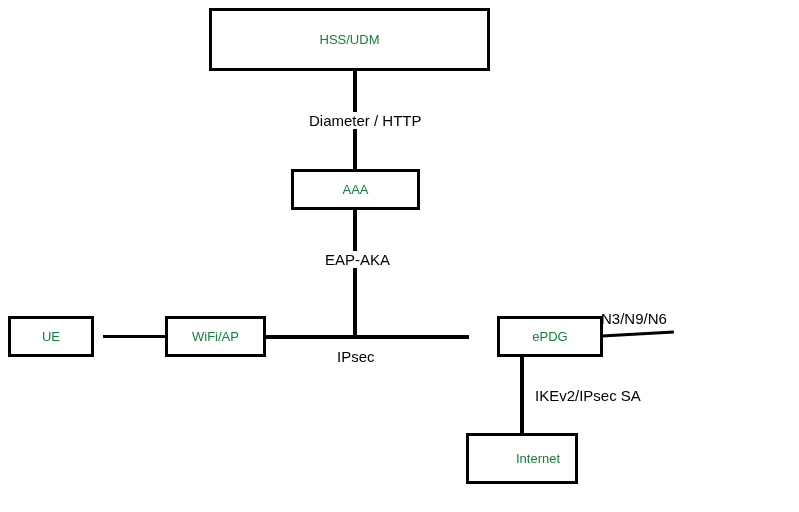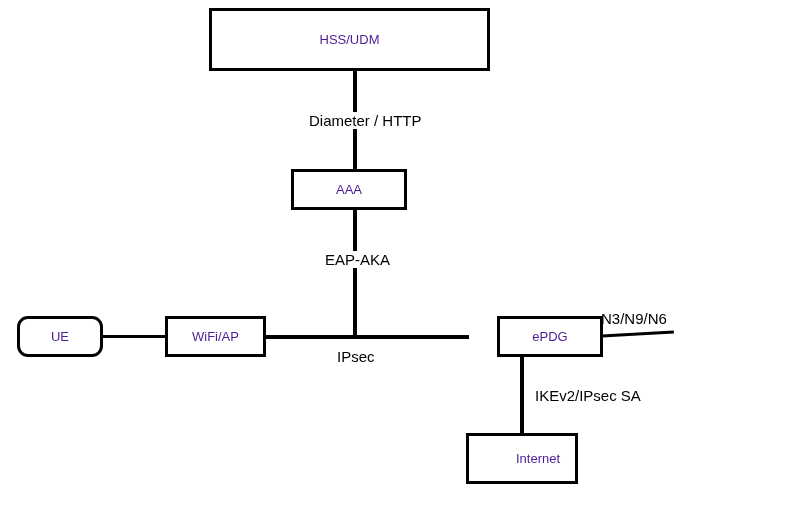--- a/index.html
+++ b/index.html
@@ -18,21 +18,21 @@
     overflow: hidden;
   }
   .node {
     position: absolute;
     box-sizing: border-box;
     border: 3px solid #000000;
     background: #ffffff;
     display: flex;
     align-items: center;
     justify-content: center;
-    color: #4c1d95;
+    color: #15803d;
     font-size: 13px;
     font-family: "Liberation Sans", sans-serif;
     z-index: 3;
   }
   .line {
     position: absolute;
     background: #000000;
     z-index: 1;
   }
   .edge-label {
@@ -60,25 +60,25 @@
   <div class="line" style="left:266px; top:335px; width:203px; height:4px;"></div>
 
   <div class="line" style="left:575px; top:336px; width:99px; height:3px; transform:rotate(-3.2deg); transform-origin:left center;"></div>
 
   <div class="line" style="left:520px; top:357px; width:4px; height:76px;"></div>
 
   <div class="node" style="left:209px; top:8px; width:281px; height:63px;">
     <span>HSS/UDM</span>
   </div>
 
-  <div class="node" style="left:291px; top:169px; width:116px; height:41px;">
+  <div class="node" style="left:291px; top:169px; width:129px; height:41px;">
     <span>AAA</span>
   </div>
 
-  <div class="node" style="left:17px; top:316px; width:86px; height:41px;border-radius:11px;">
+  <div class="node" style="left:8px; top:316px; width:86px; height:41px;">
     <span>UE</span>
   </div>
 
   <div class="node" style="left:165px; top:316px; width:101px; height:41px;">
     <span>WiFi/AP</span>
   </div>
 
   <div class="node" style="left:469px; top:316px; width:106px; height:41px;margin-left:28px;">
     <span>ePDG</span>
   </div>

